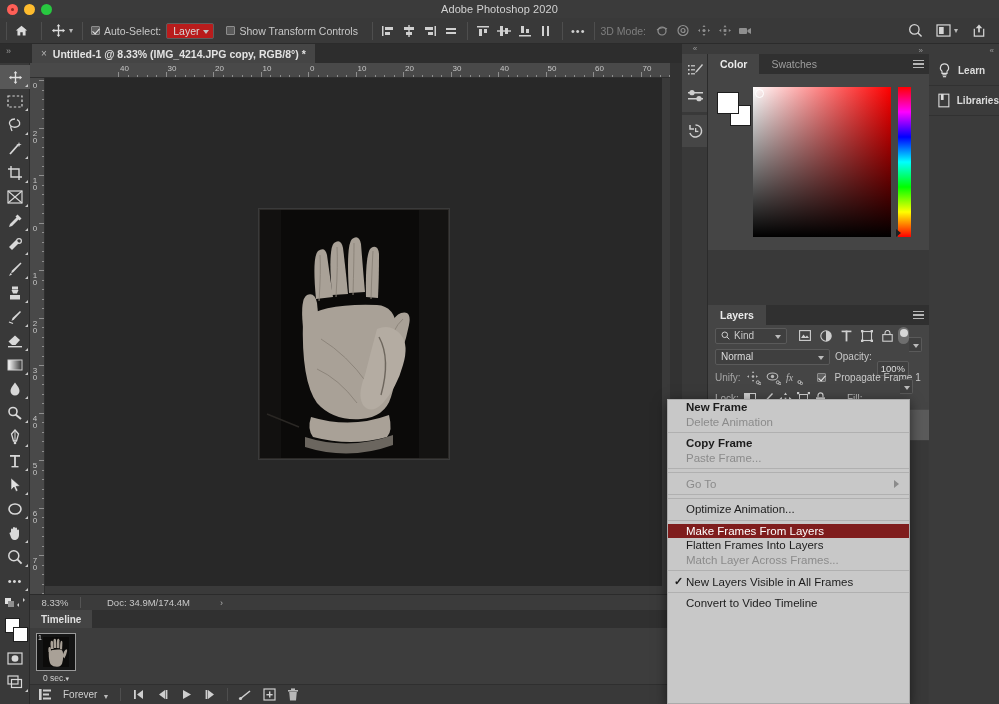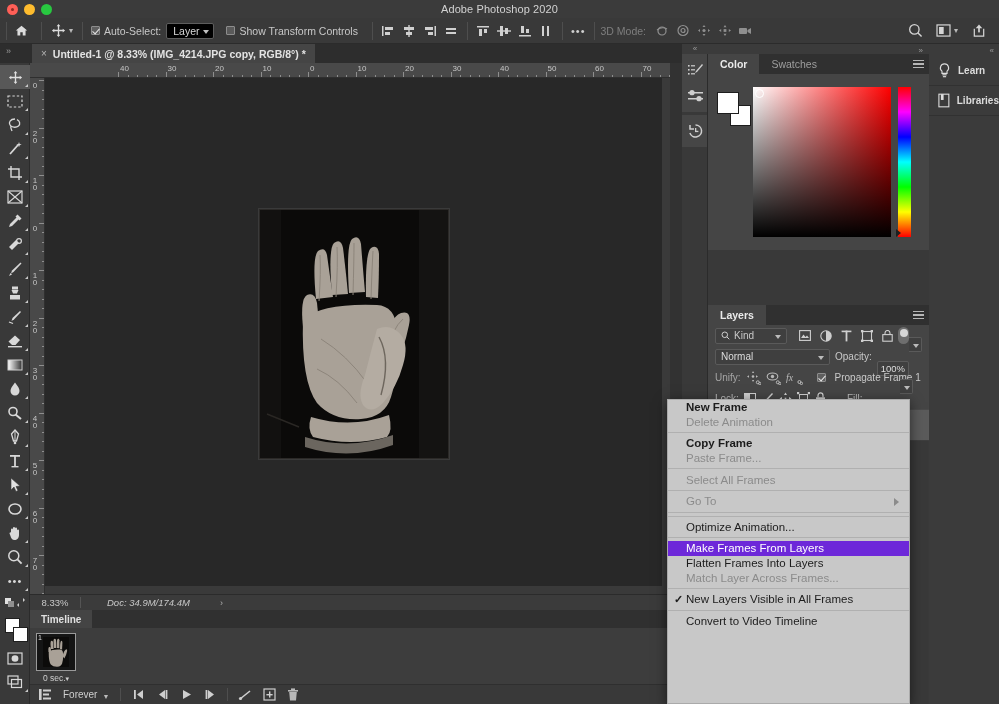--- a/index.html
+++ b/index.html
@@ -39,21 +39,21 @@
   .ob-item { display:flex; align-items:center; height:26px; padding:0 2px; }
   .home-icon { width:22px; text-align:center; }
   .move-tool { display:flex; align-items:center; gap:3px; padding:0 3px;}
   .chev { font-size:8px; color:#b9b9b9; }
   .cb { width:9px;height:9px;border:1px solid #8d8d8d;background:#5a5a5a;
         display:inline-block; margin-right:4px; position:relative; border-radius:1px;}
   .cb.checked{ background:#5f5f5f; }
   .cb.checked::after{content:"";position:absolute;left:2px;top:0px;width:3px;height:6px;
       border:solid #e6e6e6;border-width:0 1.4px 1.4px 0;transform:rotate(42deg);}
   .mini-select {
-    background:#000000; border:1px solid #5d5d5d; border-radius:2px;
+    background:#b91c1c; border:1px solid #5d5d5d; border-radius:2px;
     height:16px; padding:0 14px 0 6px; display:flex; align-items:center;
     font-size:10.5px; color:#d8d8d8; position:relative; margin-left:3px;
   }
   .mini-select::after{content:"";position:absolute;right:4px;top:6px;
      border-left:3px solid transparent;border-right:3px solid transparent;border-top:4px solid #c0c0c0;}
   .align-group{ display:flex; align-items:center; gap:2px;}
   .icon-btn{ width:19px;height:20px;display:flex;align-items:center;justify-content:center;}
   .dim { color:#7e7e7e; }
   svg { display:block; }
 
@@ -110,21 +110,21 @@
   .scrollbar-h{ position:absolute; left:45px; top:586px; width:617px; height:8px; background:#3a3a3a;}
 
   
   .statusbar{
     position:absolute; left:30px; top:594px; width:640px; height:16px;
     background:#3b3b3b; border-top:1px solid #2b2b2b;
     display:flex; align-items:center; font-size:9.5px; color:#c8c8c8;
   }
   .sb-zoom{ width:50px; text-align:center;}
   .sb-sep{ width:1px;height:11px;background:#545454;}
-  .sb-doc{ padding-left:26px;font-style:italic; }
+  .sb-doc{ padding-left:26px; }
   .sb-arrow{ margin-left:30px; font-size:9px; color:#b0b0b0;}
 
   
   .timeline-panel{
     position:absolute; left:30px; top:610px; width:640px; height:94px; background:#393939;
   }
   .tl-tabrow{ height:18px; background:#303030; display:flex; }
   .tl-tab{ padding:0 11px; height:18px; display:flex; align-items:center;
     background:#444; font-size:10px; color:#e0e0e0; font-weight:bold;}
   .tl-body{ height:56px; position:relative; background:#3d3d3d;}
@@ -227,21 +227,21 @@
   .ctxmenu{
     position:absolute; left:667px; top:399px; width:243px; height:305px;
     background:#c8c8c8; border:1px solid #aaa;
     box-shadow:0 3px 12px rgba(0,0,0,.55);
     font-size:11.5px; color:#1c1c1c; overflow:hidden;
   }
   .mi{ height:14.6px; display:flex; align-items:center; padding:0 9px 0 18px; position:relative;
        white-space:nowrap;}
   .mi.disabled{ color:#8b8b8b; }
   .mi.bold{ font-weight:bold; }
-  .mi.sel{ background:#6d28d9; color:#fff; }
+  .mi.sel{ background:#7f1d1d; color:#fff; }
   .mi .arrow{ position:absolute; right:10px; top:4px; width:0;height:0;
      border-top:4px solid transparent;border-bottom:4px solid transparent;border-left:5px solid #8b8b8b;}
   .mi .check{ position:absolute; left:6px; font-weight:bold; font-size:11px;}
   .msep{ height:1px; background:#b0b0b0; margin:3px 0;}
 </style>
 </head>
 <body>
 
 <div id="app">
 
@@ -1093,23 +1093,20 @@
         <span>Delete Animation</span>
       </div>
       <div class="msep"></div>
       <div class="mi bold">
         <span>Copy Frame</span>
       </div>
       <div class="mi disabled">
         <span>Paste Frame...</span>
       </div>
       <div class="msep"></div>
-      <div class="mi disabled">
-        <span>Select All Frames</span>
-      </div>
       <div class="msep"></div>
       <div class="mi disabled">
         <span>Go To</span>
         <span class="arrow"></span>
       </div>
       <div class="msep"></div>
       <div class="msep"></div>
       <div class="mi">
         <span>Optimize Animation...</span>
       </div>

